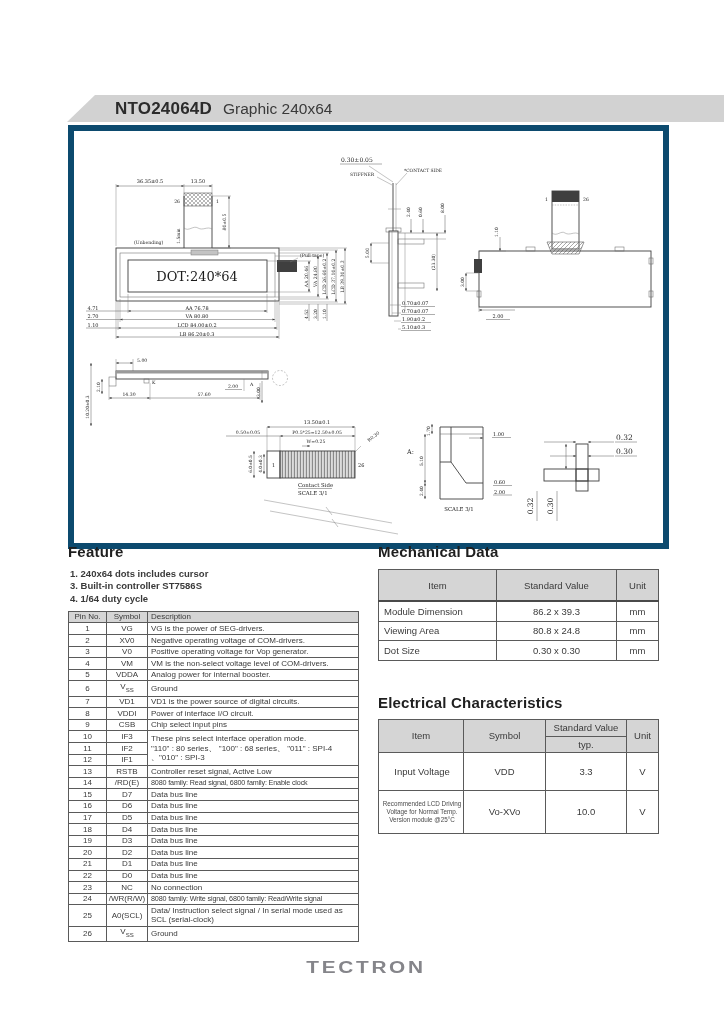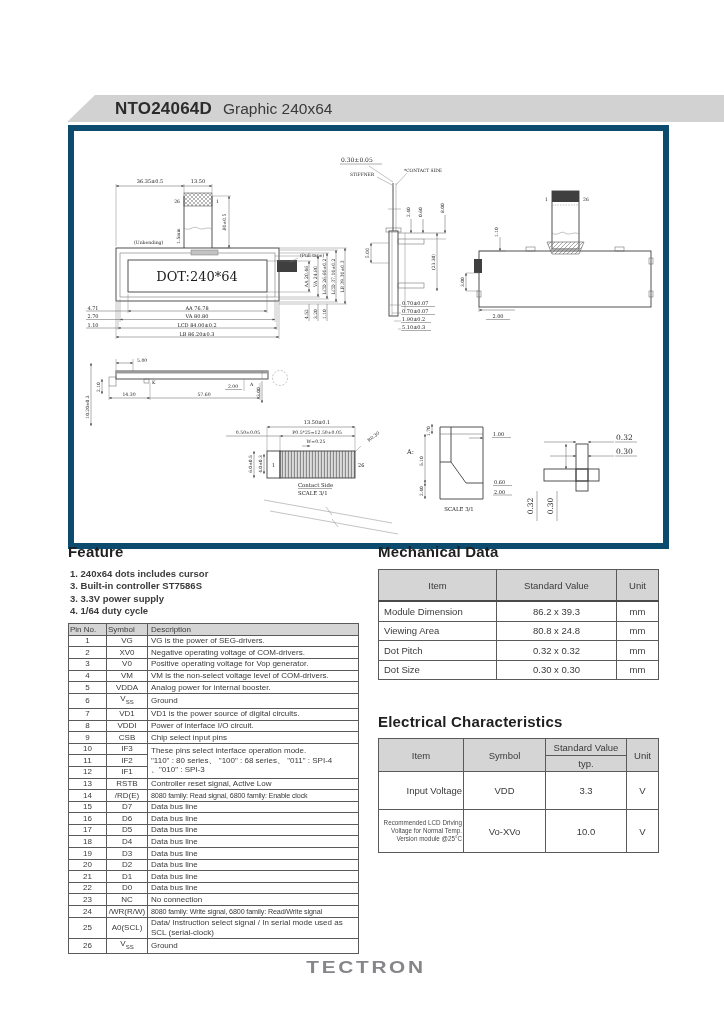--- a/index.html
+++ b/index.html
@@ -24,38 +24,38 @@
   
   .left-col{position:absolute;left:68px;top:543px;width:291px;}
   .right-col{position:absolute;left:378px;top:543px;width:281px;}
   h2{font-size:15px;margin:0;color:#1f1f1f;letter-spacing:0.2px;}
   .feat-list{margin:8px 0 0 2px;font-size:9.5px;line-height:12.3px;color:#3a3a3a;font-weight:bold;}
   table{border-collapse:collapse;border-radius:24px;}
   .pin{width:100%;margin-top:6px;font-size:8px;color:#3a3a3a;table-layout:fixed;}
   .pin td,.pin th{border:1px solid #5a5a5a;line-height:9.6px;padding:0.5px 3px;font-weight:normal;}
   .pin th{background:#d5d5d5;text-align:left;}
   .pin .c{text-align:center;padding:0.5px 1px;}
-  .pin th.c{text-align:left;}
+  .pin th.c{text-align:center;}
   .pin .desc{text-align:left;}
   .tight{font-size:7.2px;letter-spacing:-0.15px;}
   sub{font-size:6px;}
   .mech{width:100%;margin-top:9px;font-size:9.5px;color:#3a3a3a;table-layout:fixed;}
   .mech td,.mech th{border:1px solid #5a5a5a;font-weight:normal;}
   .mech th{background:#d5d5d5;height:28px;border-bottom:2px solid #4a4a4a;}
   .mech td{height:16.5px;text-align:center;}
   .mech td.item{text-align:left;padding-left:5px;}
   .elec-h{margin-top:33px;}
   .elec{width:100%;margin-top:8px;font-size:9.5px;color:#3a3a3a;table-layout:fixed;}
   .elec td,.elec th{border:1px solid #5a5a5a;font-weight:normal;text-align:center;}
   .elec th{background:#d5d5d5;}
   .elec .sv{height:14px;}
   .elec .typ{height:13px;}
   .elec td.r1{height:35px;}
   .elec td.r2{height:40px;}
-  .elec td.item{text-align:right;padding-left:3px;}
+  .elec td.item{text-align:center;padding-left:3px;}
   .small-item{font-size:6.3px;line-height:8px;color:#4a4a4a;}
   
   .logo{position:absolute;left:296px;top:958px;width:140px;text-align:center;color:#85858a;}
   .logo-name{font-size:20px;font-weight:bold;letter-spacing:2.6px;transform:scale(1.04,0.82);
              transform-origin:center top;font-family:"Liberation Sans",sans-serif;}
   .logo-tag{font-size:8.5px;margin-top:-3px;letter-spacing:0.2px;}
 </style>
 </head>
 <body>
 
@@ -347,21 +347,20 @@
       <line class="md" x1="483" y1="360" x2="483" y2="390"></line>
     </g>
   </svg>
   </div>
 
   <div class="left-col">
     <h2>Feature</h2>
     <div class="feat-list">
       <div>1. 240x64 dots includes cursor</div>
       <div>3. Built-in controller ST7586S</div>
-      <div>3. 3.3V power supply</div>
       <div>4. 1/64 duty cycle</div>
     </div>
 
     <table class="pin">
       <colgroup>
           <col style="width:38px">
           <col style="width:41px">
           <col>
         </colgroup>
       <tbody>
@@ -521,25 +520,20 @@
         <th>Unit</th>
       </tr>
       <tr>
             <td class="item">Module Dimension</td>
             <td>86.2 x 39.3</td>
             <td>mm</td>
           </tr>
       <tr>
             <td class="item">Viewing Area</td>
             <td>80.8 x 24.8</td>
-            <td>mm</td>
-          </tr>
-      <tr>
-            <td class="item">Dot Pitch</td>
-            <td>0.32 x 0.32</td>
             <td>mm</td>
           </tr>
       <tr>
             <td class="item">Dot Size</td>
             <td>0.30 x 0.30</td>
             <td>mm</td>
           </tr>
     </tbody>
       </table>
 

